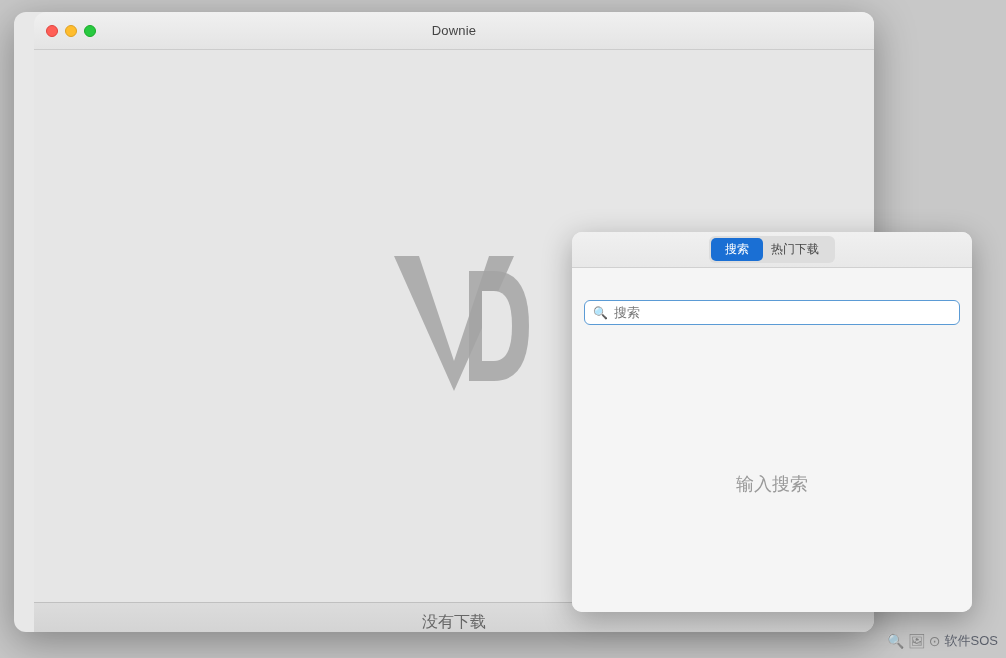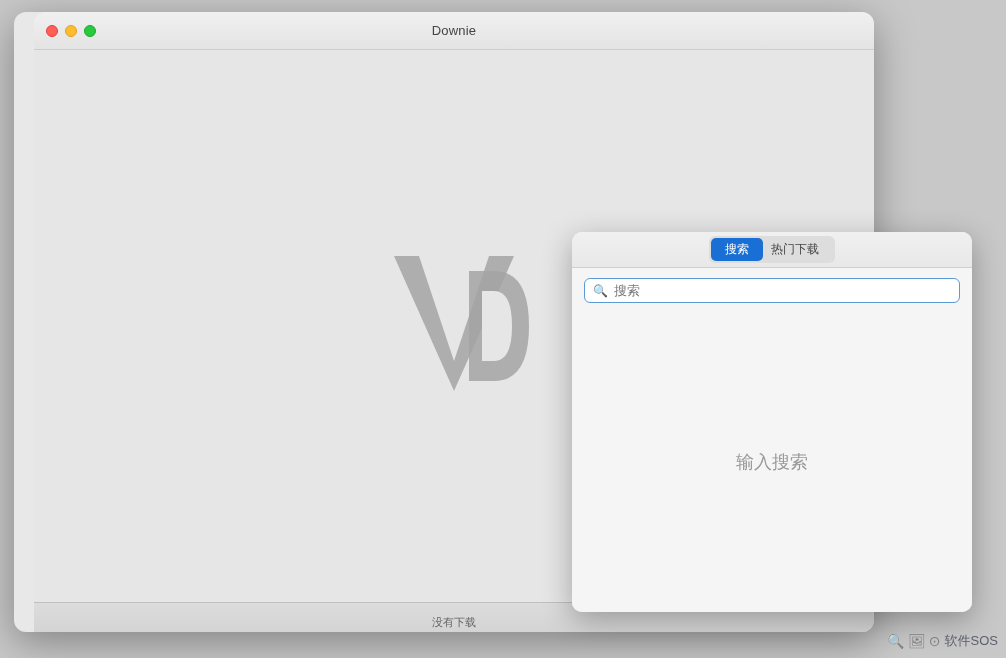--- a/index.html
+++ b/index.html
@@ -92,38 +92,39 @@
       height: 30px;
       background: linear-gradient(to bottom, #dcdcdc, #d4d4d4);
       border-top: 1px solid #c0c0c0;
       display: flex;
       align-items: center;
       justify-content: center;
       flex-shrink: 0;
     }
 
     .status-text {
-      font-size: 11px;
+      font-size: 16px;
       color: #666;
       margin-top: 9px;
     }
 
     
     .search-panel {
       position: absolute;
       top: 232px;
       left: 572px;
       width: 400px;
       height: 380px;
       background: #f5f5f5;
       border-radius: 10px;
       box-shadow: 0 8px 30px rgba(0,0,0,0.3);
       display: flex;
       flex-direction: column;
       overflow: hidden;
+      gap: 22px;
     }
 
     .panel-title-bar {
       height: 36px;
       background: linear-gradient(to bottom, #f0f0f0, #e8e8e8);
       border-bottom: 1px solid #d0d0d0;
       display: flex;
       align-items: center;
       justify-content: center;
       flex-shrink: 0;

